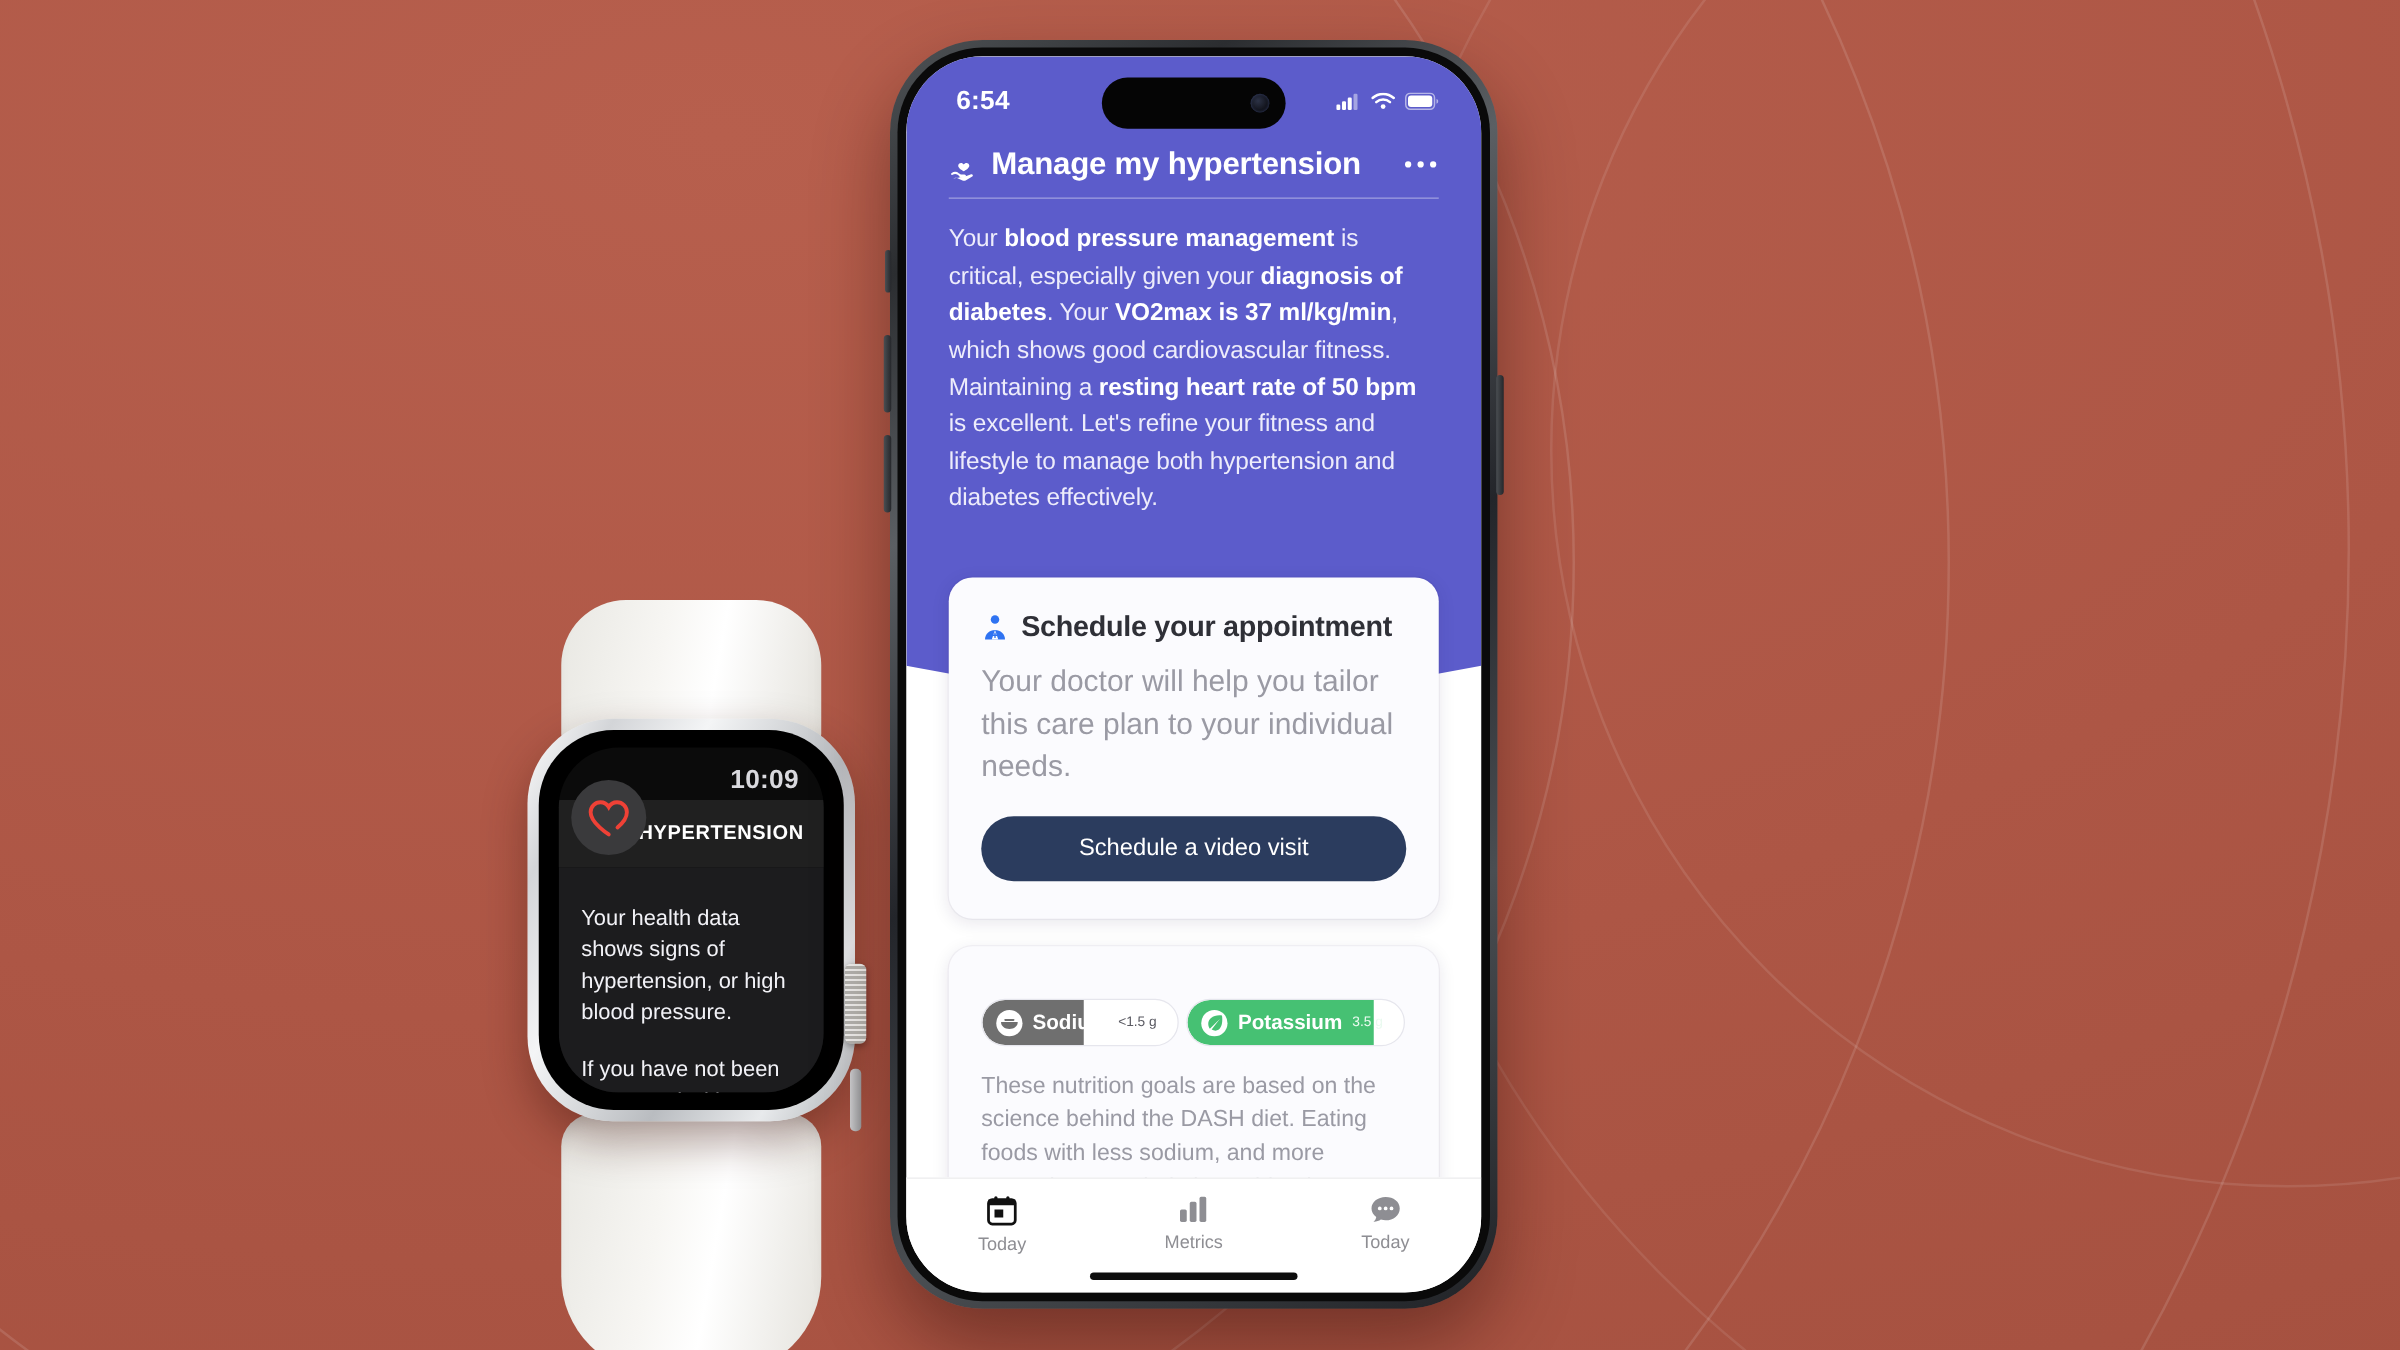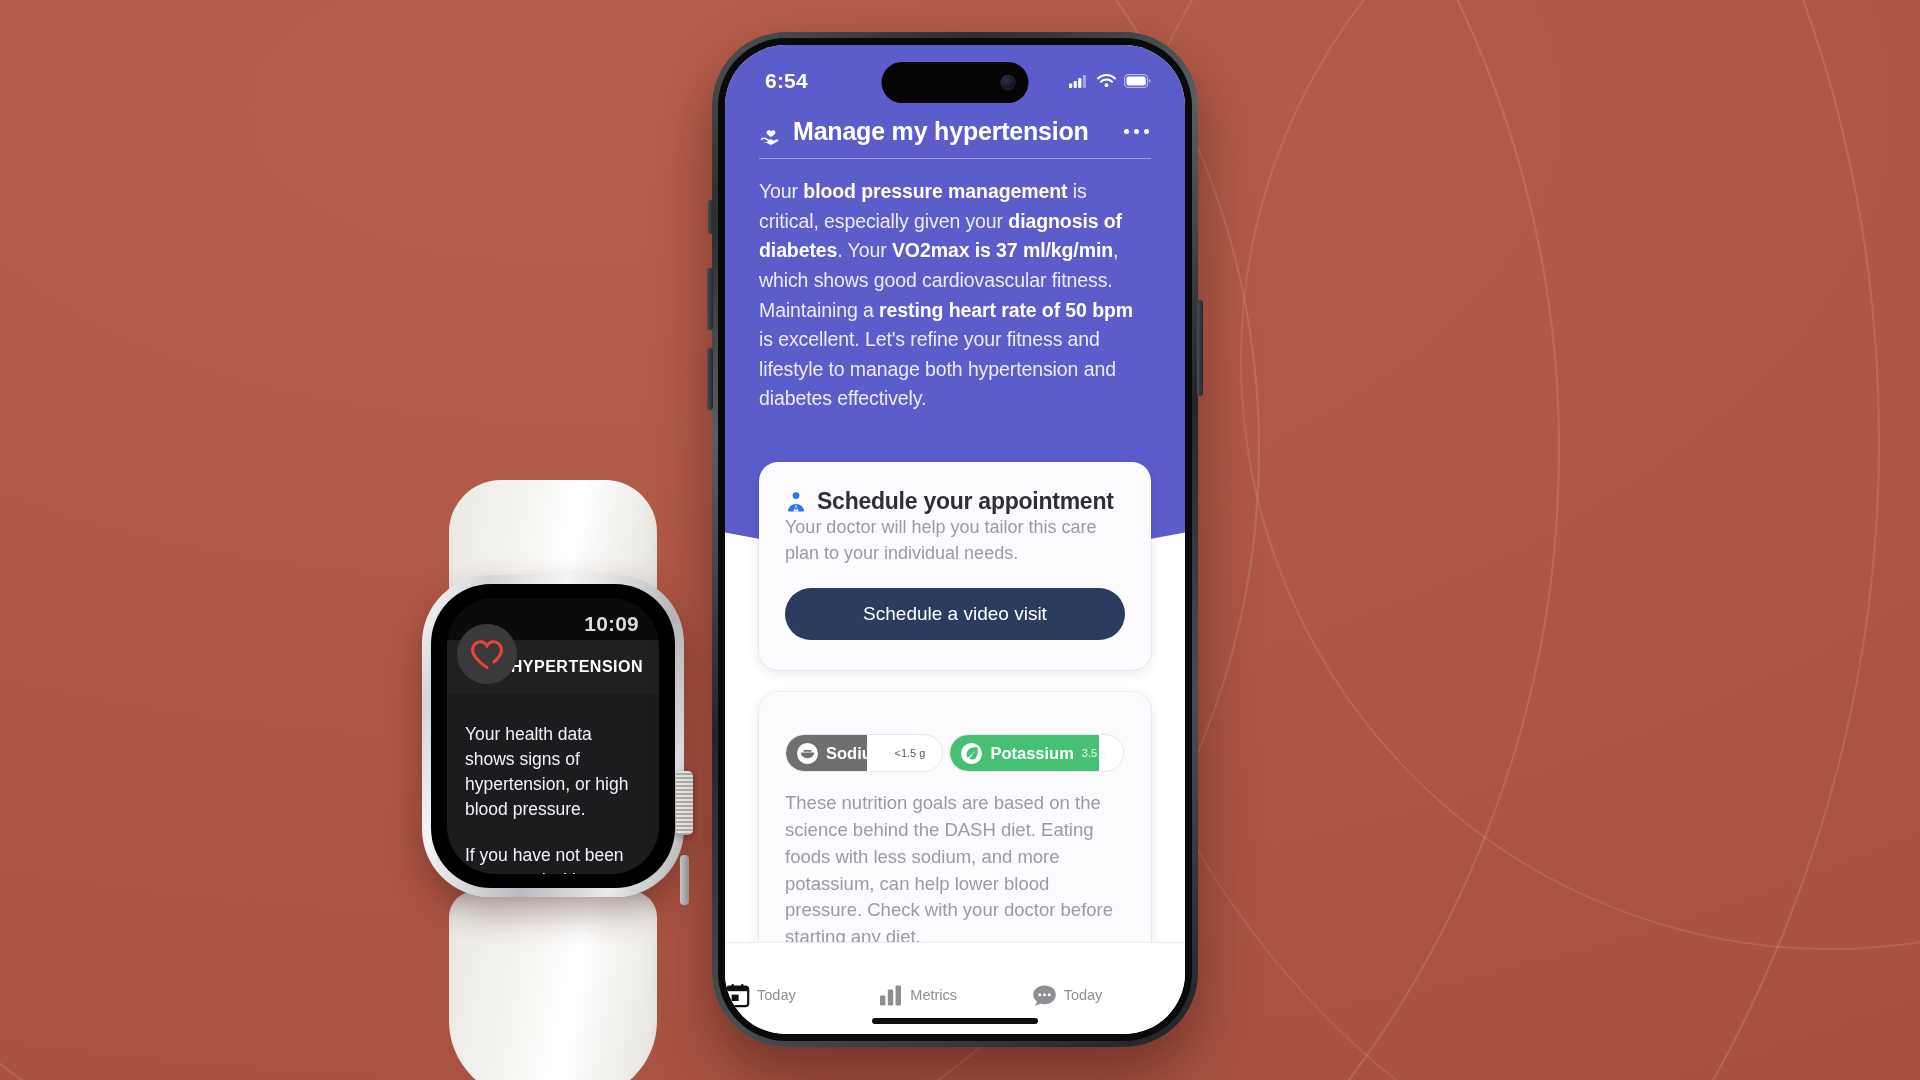--- a/index.html
+++ b/index.html
@@ -209,21 +209,22 @@
     background: #fbfbfe;
     border-radius: 19px;
     box-shadow: 0 3px 14px rgba(32,24,70,0.10), 0 0 0 1px rgba(40,30,90,0.045);
   }
   .card-appt { margin-top: 48px; padding: 26px 26px 30px 26px; }
   .card-head {
     display: flex; align-items: center; gap: 10px;
   }
   .card-head h2 { font-size: 23px; font-weight: 700; color: #2f3037; letter-spacing: -0.25px; }
   .card-sub {
-    color: #9a9aa4; font-size: 18px; line-height: 1.42;
+    margin-top: 14px;
+    color: #9a9aa4; font-size: 24px; line-height: 1.42;
   }
   .cta {
     margin-top: 22px;
     width: 100%; height: 52px;
     border: none; border-radius: 26px;
     background: #2b3c5e;
     color: #ffffff; font-size: 19px; font-weight: 400;
     font-family: "Liberation Sans", sans-serif;
     cursor: pointer;
   }
@@ -272,21 +273,21 @@
   .tabbar {
     position: absolute; z-index: 5;
     left: 0; right: 0; bottom: 0;
     height: 92px;
     background: #ffffff;
     border-top: 1px solid #ececed;
     display: flex;
   }
   .tab {
     flex: 1;
-    display: flex; flex-direction: row;
+    display: flex; flex-direction: column;
     align-items: center; justify-content: flex-start;
     padding-top: 13px; gap: 7px;
     cursor: pointer;
   }
   .tab-label { font-size: 14.5px; }
   .tab.active .tab-label { color: #2f73f2; font-weight: 600; }
   .tab .tab-label { color: #8e8e93; }
   .home-indicator {
     position: absolute; z-index: 6;
     left: 50%; transform: translateX(-50%);

